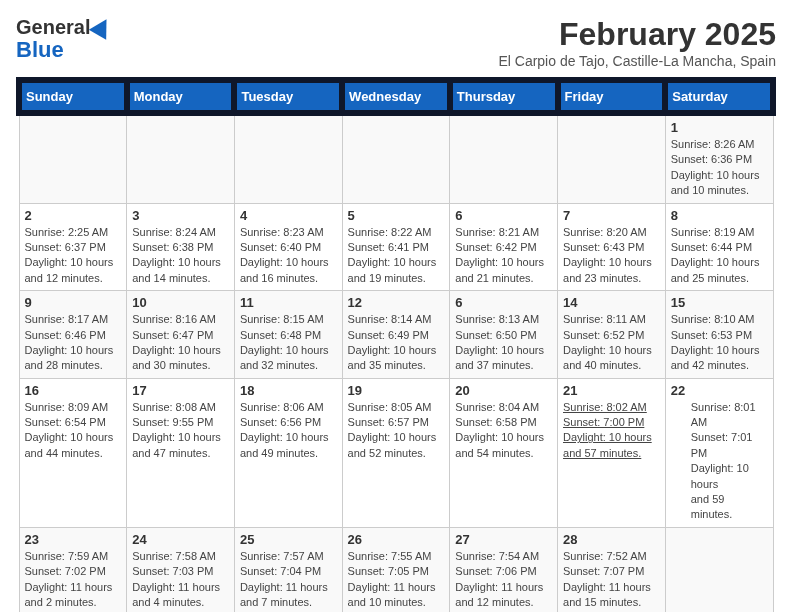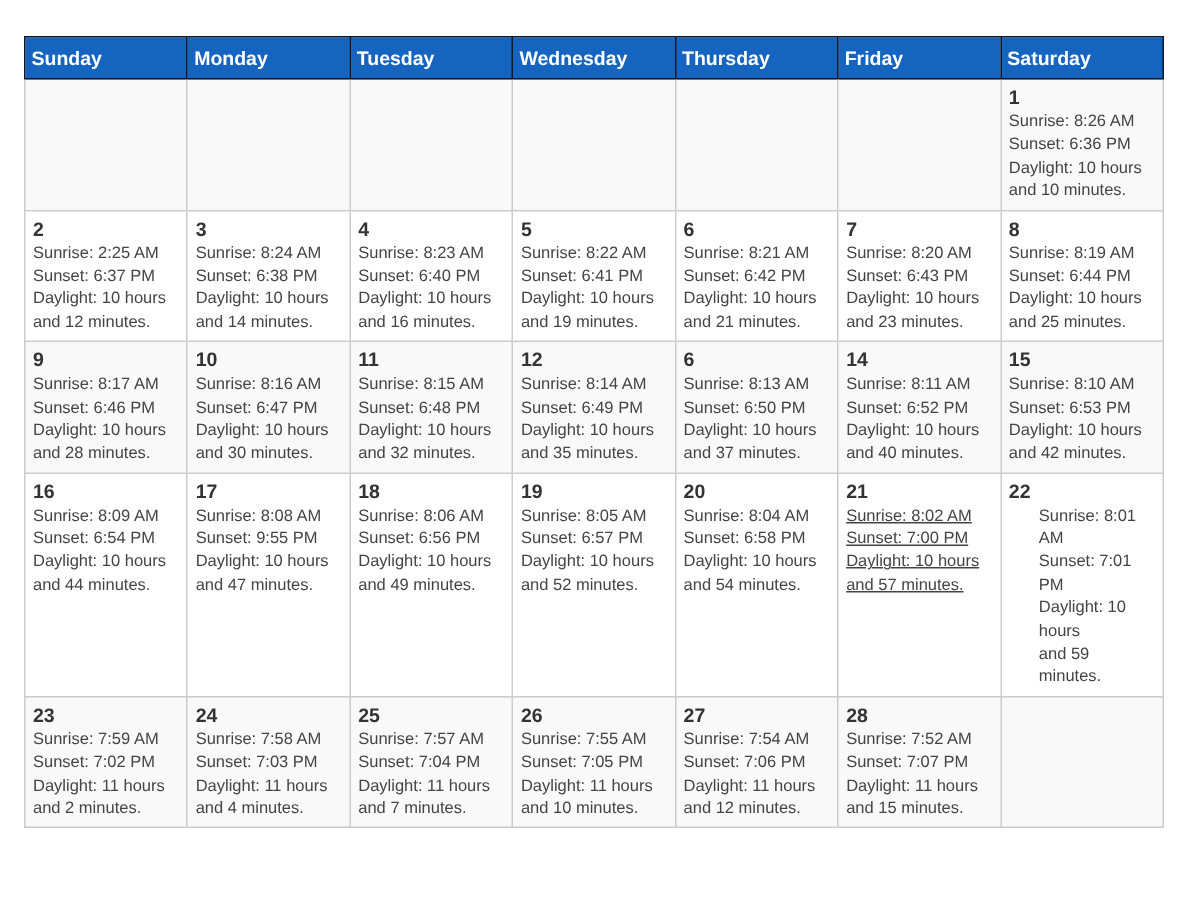--- a/index.html
+++ b/index.html
@@ -59,21 +59,21 @@
       border-collapse: collapse;
       table-layout: fixed;
     }
     thead tr th {
       background-color: #1565c0;
       color: #fff;
       font-size: 13px;
       font-weight: bold;
       padding: 6px 4px;
       text-align: left;
-      border: 1px solid #0f172a;
+      border: 6px solid #0f172a;
     }
     tbody tr td {
       vertical-align: top;
       border: 1px solid #ccc;
       padding: 4px 5px;
       font-size: 10px;
       color: #333;
       height: 80px;
       background: #fff;
     }
@@ -90,20 +90,33 @@
     .day-info {
       font-size: 11px;
       color: #444;
       line-height: 1.4;
     }
   </style>
 </head>
 <body>
 
 <div class="header">
+  <div class="logo">
+    <div class="logo-row">
+      <span class="logo-text">
+        <span style="color:#333;">General</span>
+      </span>
+      <span class="logo-triangle"></span>
+    </div>
+    <span class="logo-text blue" style="color:#1565c0; font-size:22px;">Blue</span>
+  </div>
+  <div class="title-block">
+    <div class="month-title">February 2025</div>
+    <div class="location-title">El Carpio de Tajo, Castille-La Mancha, Spain</div>
+  </div>
 </div>
 
 <table>
   <thead>
     <tr>
     <th>Sunday</th>
         <th>Monday</th>
         <th>Tuesday</th>
         <th>Wednesday</th>
         <th>Thursday</th>

